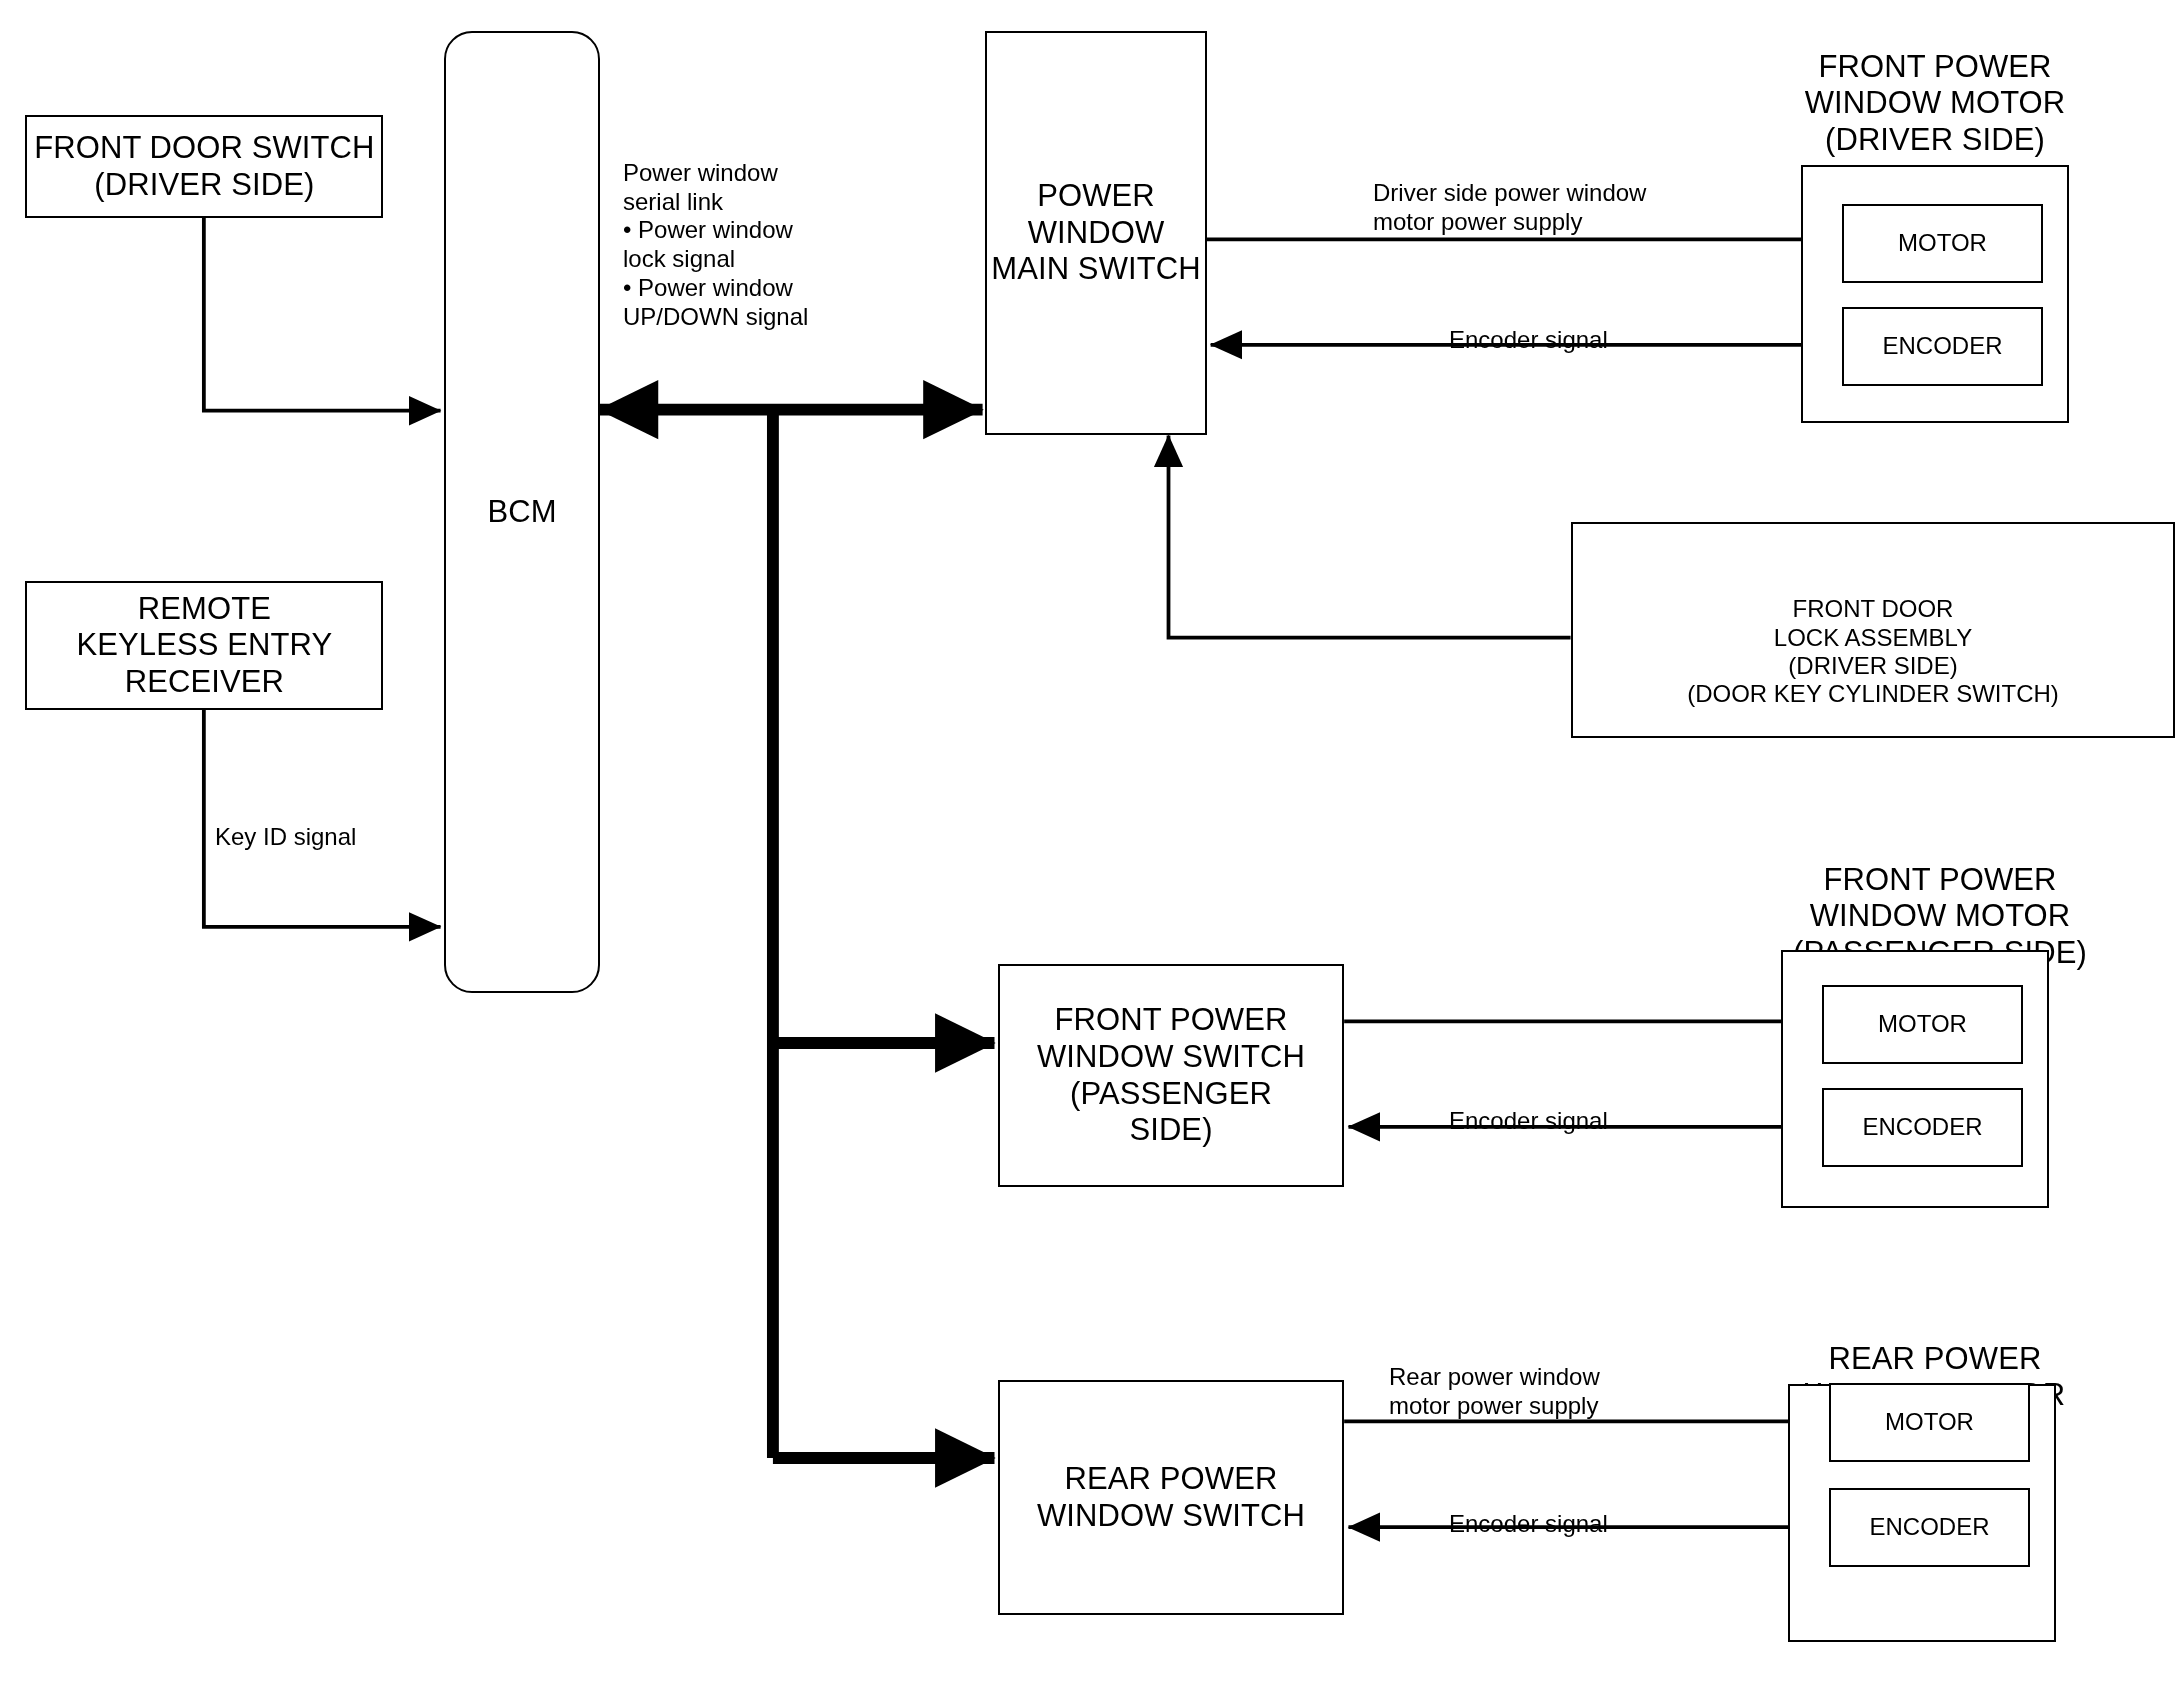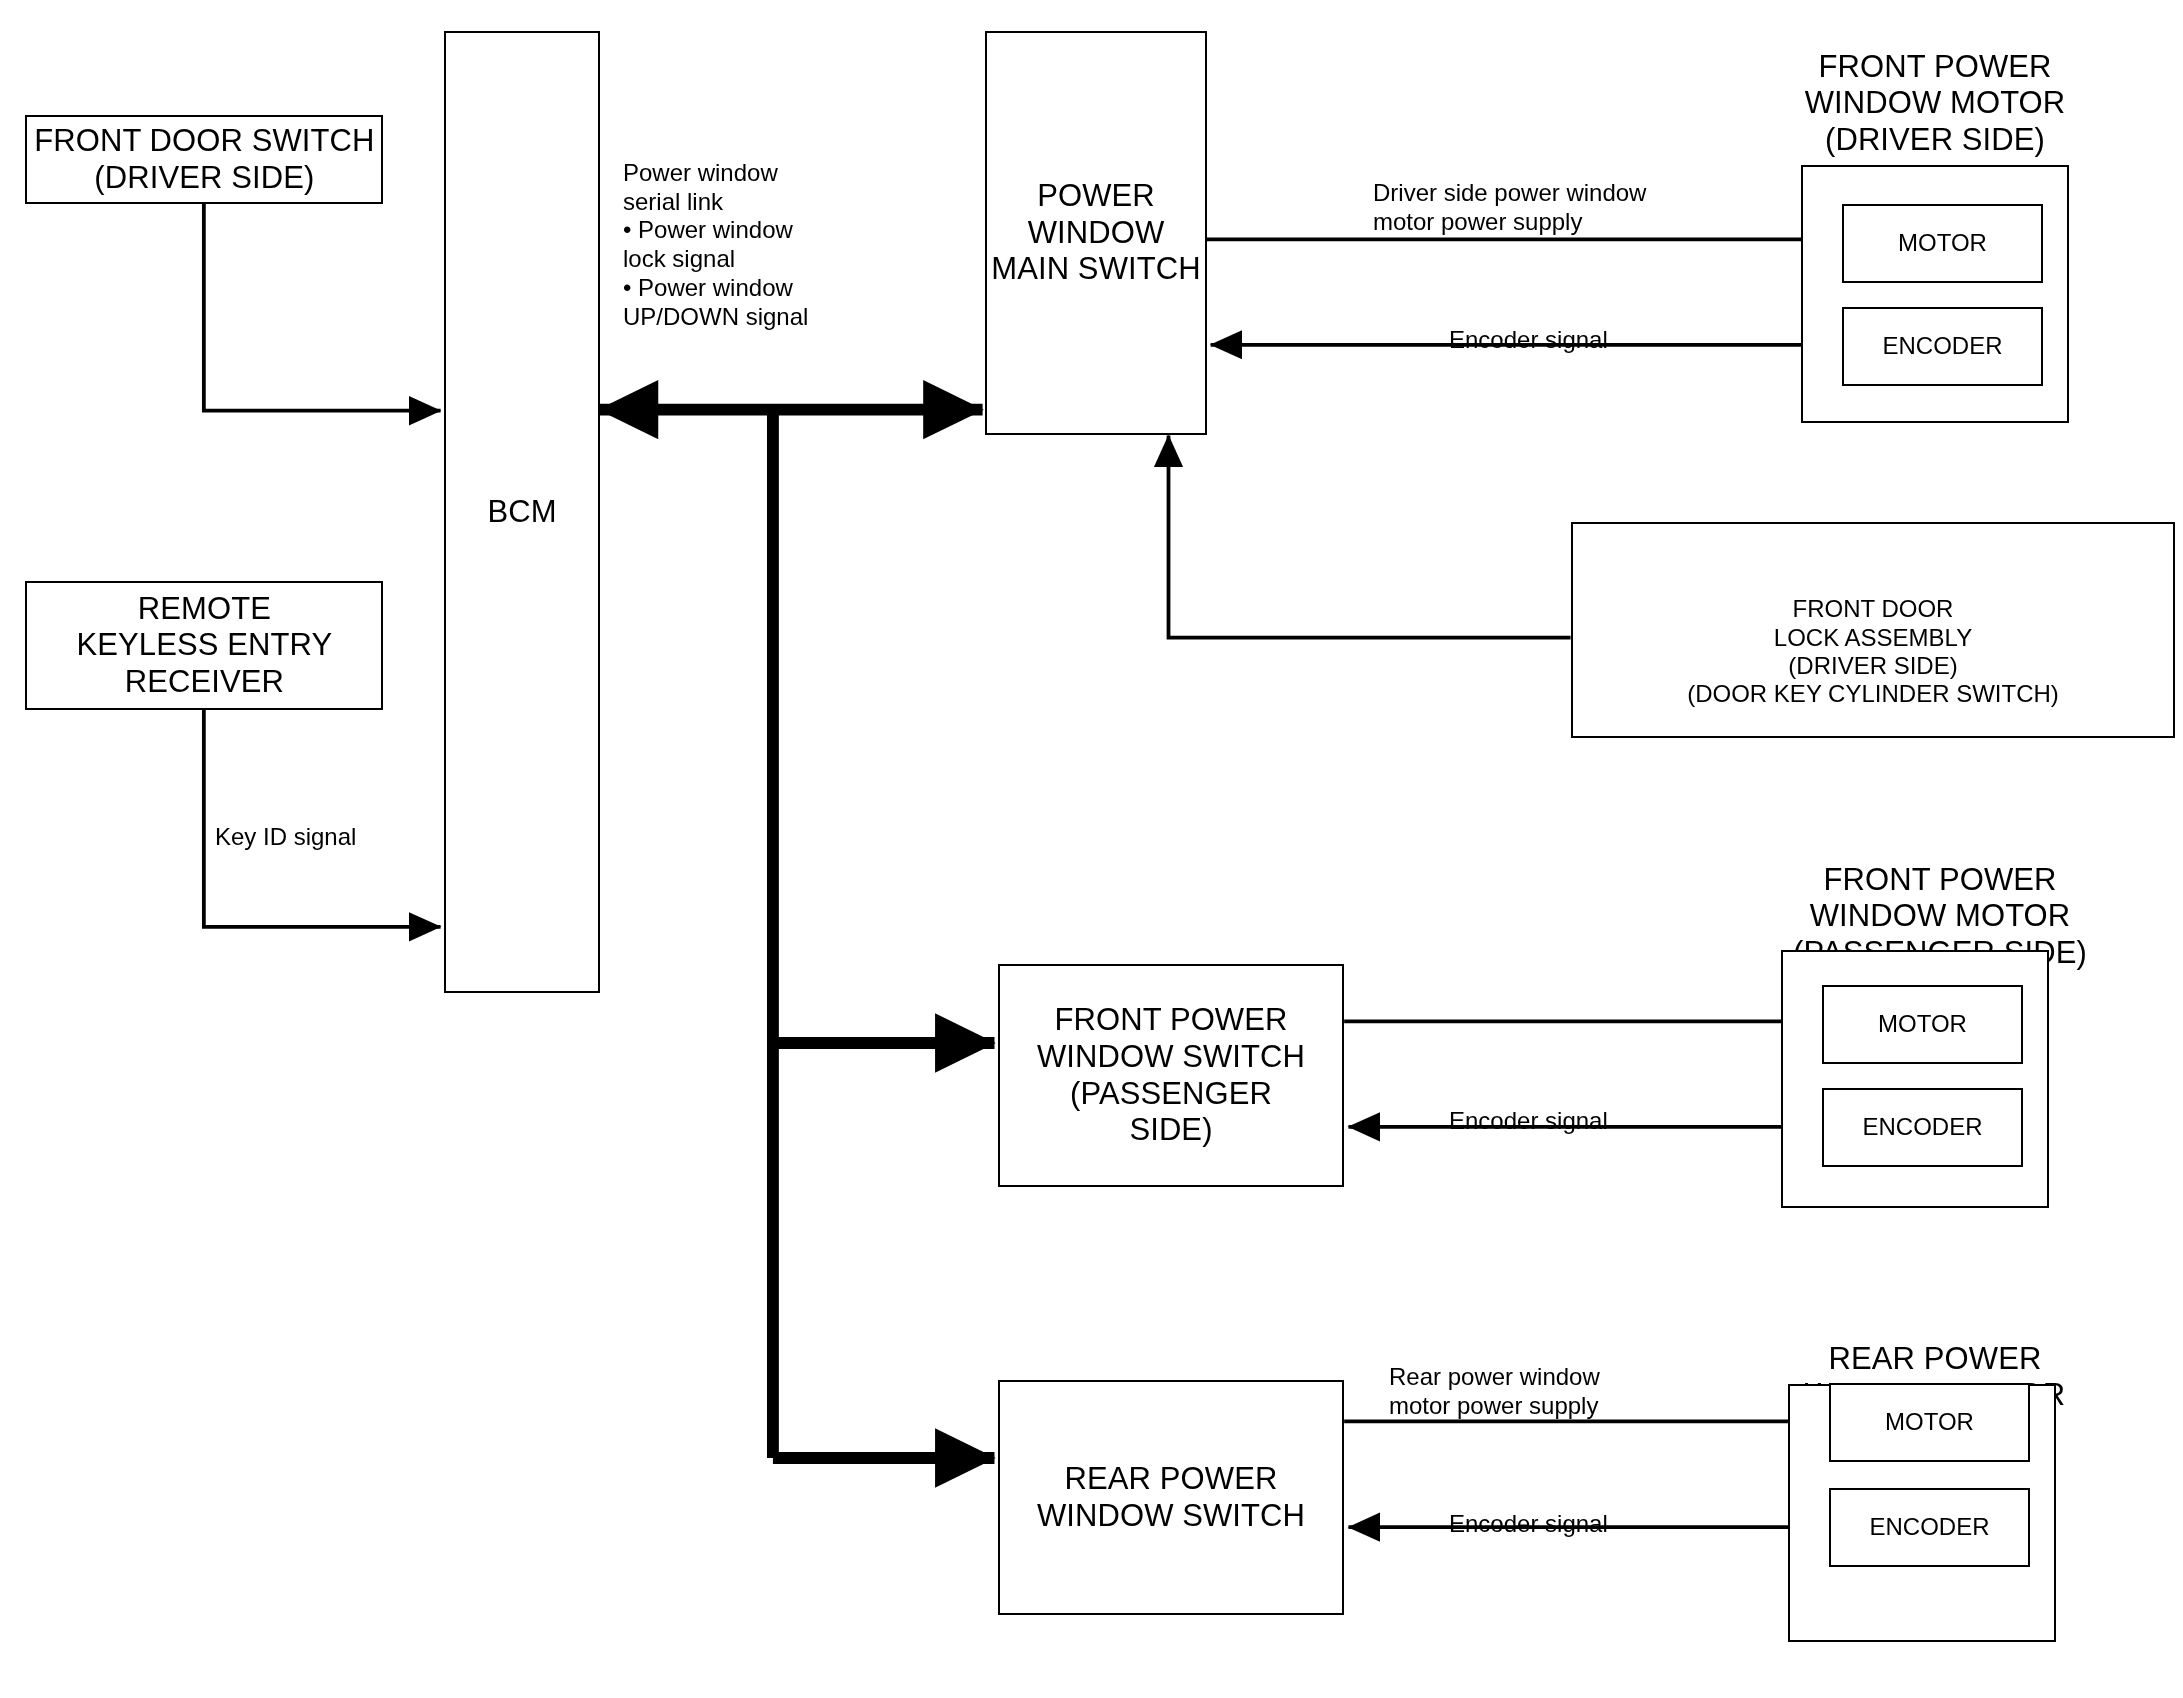--- a/index.html
+++ b/index.html
@@ -79,32 +79,32 @@
 
     <g>
       <path d="M2487,2630 L3375,2630" fill="none" stroke="#000" stroke-width="7" marker-end="url(#ar)"></path>
     </g>
 
     <g>
       <path d="M3381,2826 L2495,2826" fill="none" stroke="#000" stroke-width="7" marker-end="url(#ar)"></path>
     </g>
   </svg>
 
-  <div class="box" style="left:25.4px;top:115px;width:358px;height:89px;">
+  <div class="box" style="left:25.4px;top:115px;width:358px;height:103px;">
     <span class="lbl comp" style="white-space: pre-line;">FRONT DOOR SWITCH
 (DRIVER SIDE)</span>
   </div>
 
   <div class="box" style="left:25.4px;top:554px;width:358px;height:129px;margin-top:27px;">
     <span class="lbl comp" style="white-space: pre-line;">REMOTE
 KEYLESS ENTRY
 RECEIVER</span>
   </div>
 
-  <div class="box" style="left:444px;top:31px;width:156px;height:962px;">
+  <div class="box" style="left:444px;top:31px;width:156px;height:962px;border-radius:28px;">
     <span class="lbl comp">BCM</span>
   </div>
 
   <div class="box" style="left:985px;top:31px;width:222px;height:404px;">
     <span class="lbl comp" style="white-space: pre-line;">POWER WINDOW
 MAIN SWITCH</span>
   </div>
 
   <div class="box" style="left:1571px;top:522px;width:604px;height:216px;">
     <span class="lbl comp-sm" style="white-space: pre-line; margin-top: 44px;">FRONT DOOR

